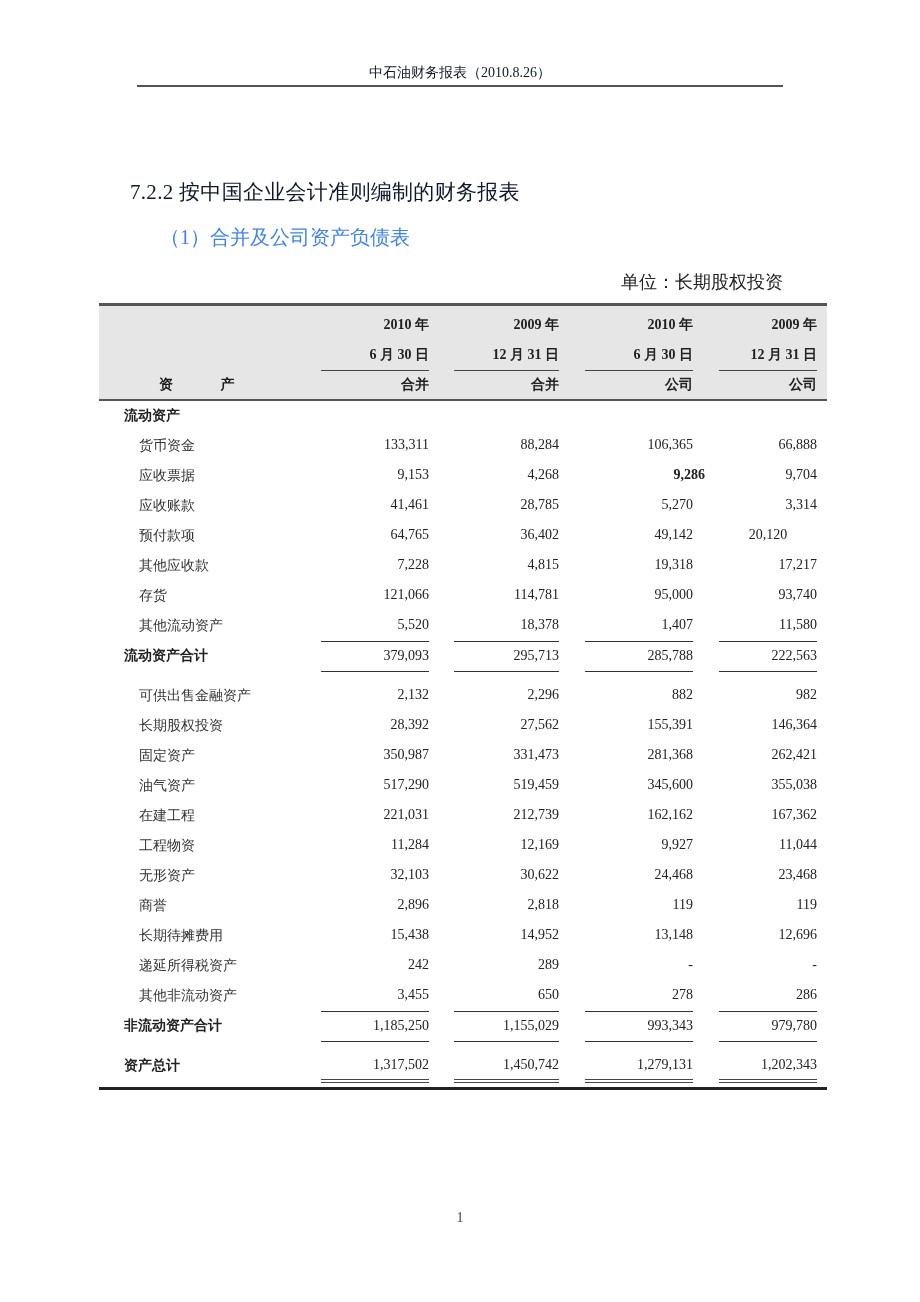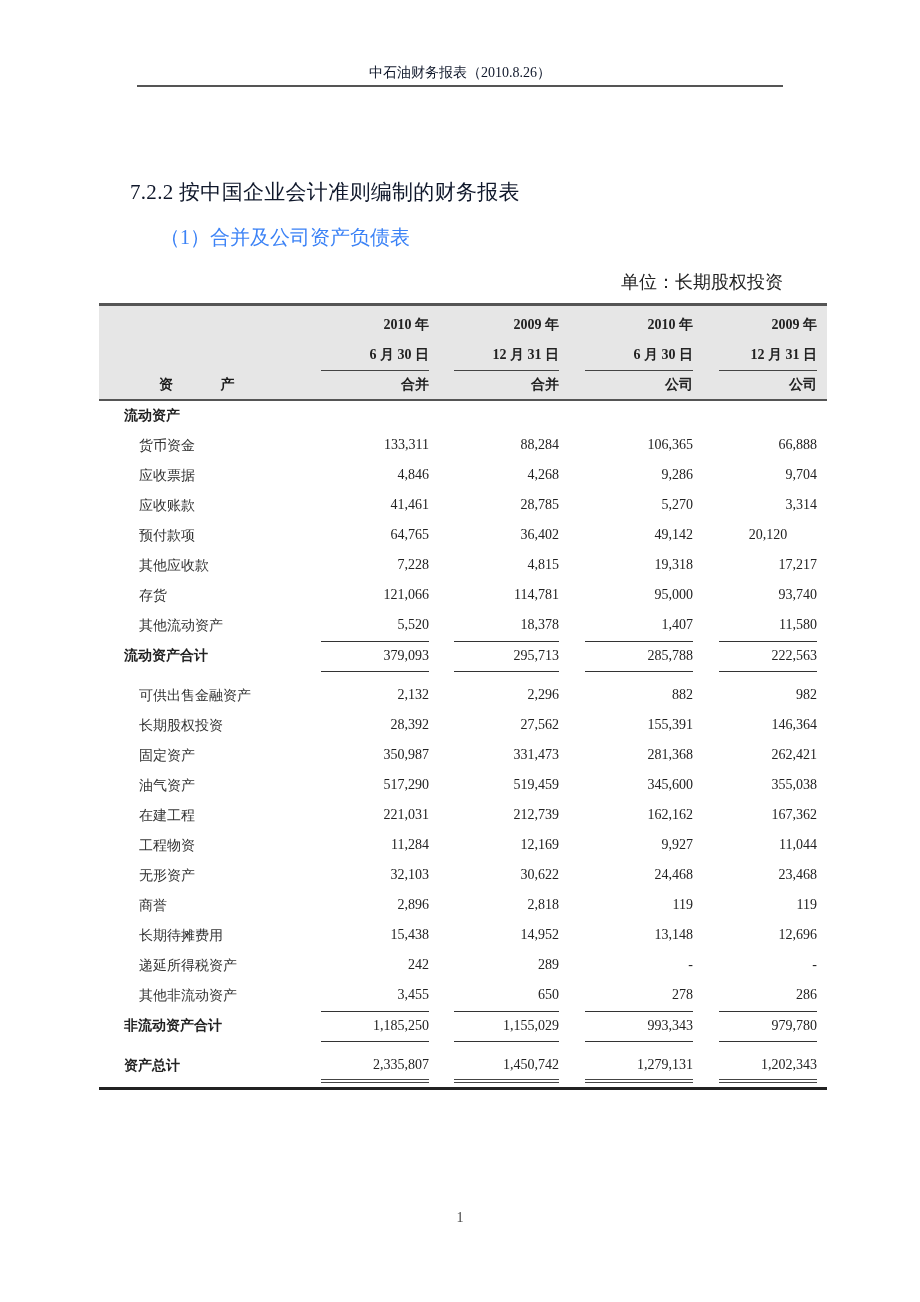--- a/index.html
+++ b/index.html
@@ -108,23 +108,23 @@
       </div>
       <div class="row">
         <span class="label">货币资金</span>
         <span class="cell" style="left: 222px; width: 108px;">133,311</span>
         <span class="cell" style="left: 355px; width: 105px;">88,284</span>
         <span class="cell" style="left: 486px; width: 108px;">106,365</span>
         <span class="cell" style="left: 620px; width: 98px;">66,888</span>
       </div>
       <div class="row">
         <span class="label">应收票据</span>
-        <span class="cell" style="left: 222px; width: 108px;">4,846</span>
+        <span class="cell" style="left: 222px; width: 108px;">9,153</span>
         <span class="cell" style="left: 355px; width: 105px;">4,268</span>
-        <span class="cell" style="left: 486px; width: 108px;">9,286</span>
+        <span class="cell" style="left: 498px; width: 108px; font-weight: bold;">9,286</span>
         <span class="cell" style="left: 620px; width: 98px;">9,704</span>
       </div>
       <div class="row">
         <span class="label">应收账款</span>
         <span class="cell" style="left: 222px; width: 108px;">41,461</span>
         <span class="cell" style="left: 355px; width: 105px;">28,785</span>
         <span class="cell" style="left: 486px; width: 108px;">5,270</span>
         <span class="cell" style="left: 620px; width: 98px;">3,314</span>
       </div>
       <div class="row">
@@ -243,21 +243,21 @@
       <div class="row total">
         <span class="label">非流动资产合计</span>
         <span class="cell line-top line-bottom" style="left: 222px; width: 108px;">1,185,250</span>
         <span class="cell line-top line-bottom" style="left: 355px; width: 105px;">1,155,029</span>
         <span class="cell line-top line-bottom" style="left: 486px; width: 108px;">993,343</span>
         <span class="cell line-top line-bottom" style="left: 620px; width: 98px;">979,780</span>
       </div>
       <div class="spacer"></div>
       <div class="row total">
         <span class="label">资产总计</span>
-        <span class="cell double-bottom" style="left: 222px; width: 108px;">2,335,807</span>
+        <span class="cell double-bottom" style="left: 222px; width: 108px;">1,317,502</span>
         <span class="cell double-bottom" style="left: 355px; width: 105px;">1,450,742</span>
         <span class="cell double-bottom" style="left: 486px; width: 108px;">1,279,131</span>
         <span class="cell double-bottom" style="left: 620px; width: 98px;">1,202,343</span>
       </div>
     </div>
   <div class="bottom-rule"></div>
 </div>
 
 <div class="page-number">1</div>
 

